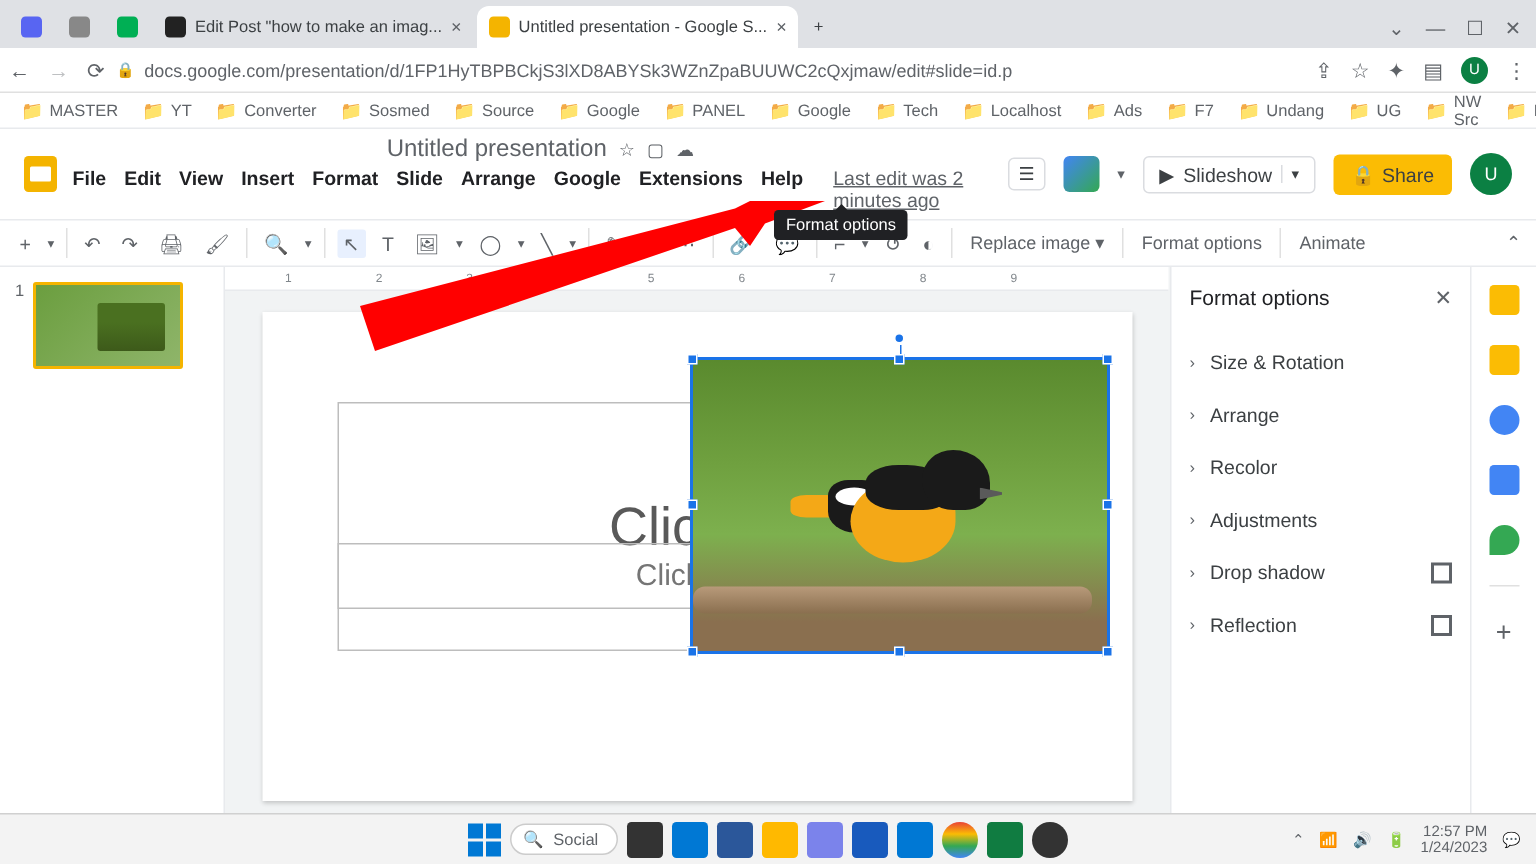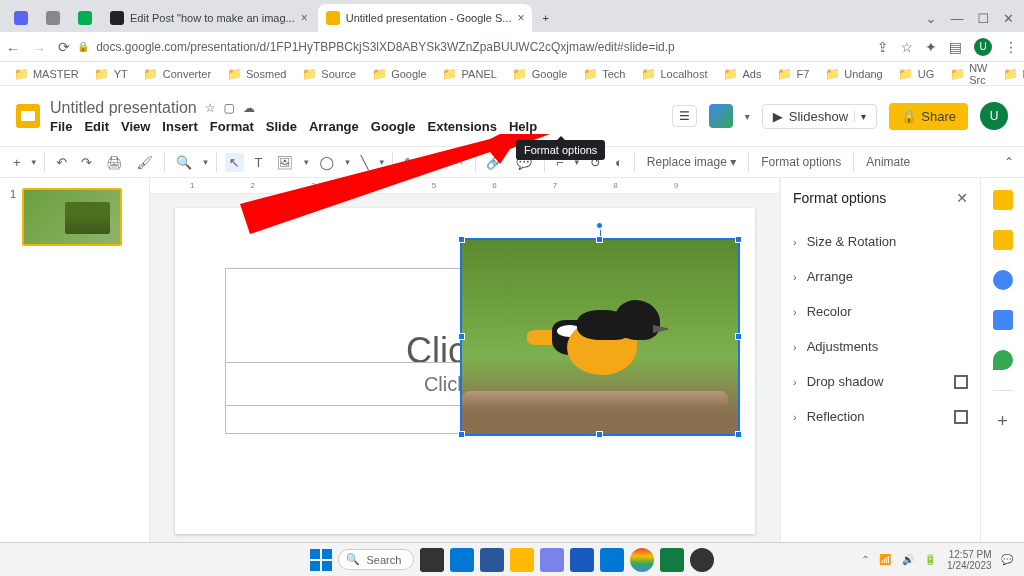--- a/index.html
+++ b/index.html
@@ -21,21 +21,21 @@
   .bookmark-bar { height: 24px; background:#fff; display:flex; align-items:center; padding: 0 8px; gap:4px; border-bottom:1px solid #e8eaed; }
   .bookmark { display:flex; align-items:center; gap:4px; padding:2px 6px; font-size:11px; color:#5f6368;}
   .bookmark .bfolder { color:#f6bf42; font-size:12px;}
 
   
   .app-header { height: 60px; display:flex; align-items:center; padding: 0 16px; justify-content:space-between; }
   .app-left { display:flex; align-items:center; gap:10px; }
   .slides-logo { width:24px; height:24px; background:#f4b400; border-radius:3px; display:flex; align-items:center; justify-content:center;}
   .slides-logo::after{ content:""; width:14px; height:10px; background:#fff; border-radius:1px;}
   .doc-title-block { display:flex; flex-direction:column; }
-  .doc-title-row { display:flex; align-items:center; gap:8px; color:#5f6368; }
+  .doc-title-row { display:flex; align-items:center; gap:8px; color:#5f6368;justify-content:center; }
   .doc-title { font-size:16px; color:#5f6368;}
   .menu-row { display:flex; gap:12px; font-size:13px; color:#202124; margin-top:2px;}
   .menu-row span.menu-item { cursor:pointer;font-weight:bold;}
   .menu-row .last-edit { color:#5f6368; text-decoration:underline; margin-left:8px;}
   .app-right { display:flex; align-items:center; gap:12px;}
   .meet-icon { width:24px; height:24px; border-radius:4px; background:linear-gradient(135deg,#4285f4,#34a853);}
   .slideshow-btn { border:1px solid #dadce0; border-radius:4px; padding:4px 10px; display:flex; align-items:center; gap:6px; font-size:13px;}
   .share-btn { background:#fbbc04; color:#3c4043; border-radius:4px; padding:6px 12px; font-size:13px; font-weight:500; display:flex; align-items:center; gap:4px;}
   .avatar-big { width:28px; height:28px; border-radius:50%; background:#0b8043; color:#fff; display:flex; align-items:center; justify-content:center;}
 
@@ -244,20 +244,21 @@
         <span class="menu-item">File</span>
         <span class="menu-item">Edit</span>
         <span class="menu-item">View</span>
         <span class="menu-item">Insert</span>
         <span class="menu-item">Format</span>
         <span class="menu-item">Slide</span>
         <span class="menu-item">Arrange</span>
         <span class="menu-item">Google</span>
         <span class="menu-item">Extensions</span>
         <span class="menu-item">Help</span>
+        <span class="last-edit">Last edit was 2 minutes ago</span>
       </div>
     </div>
   </div>
   <div class="app-right">
     <span style="border:1px solid #dadce0; border-radius:4px; padding:3px 6px;">☰</span>
     <div class="meet-icon"></div>
     <span style="font-size:10px; color:#5f6368">▾</span>
     <div class="slideshow-btn">
       <span>▶</span>
       <span>Slideshow</span>
@@ -425,21 +426,21 @@
 <div class="taskbar">
   <div class="center-icons">
     <div class="start">
         <span></span>
         <span></span>
         <span></span>
         <span></span>
       </div>
     <div class="search">
         <span>🔍</span>
-        <span>Search</span>
+        <span>Social</span>
       </div>
     <div class="tb-app" style="background:#333"></div>
     <div class="tb-app" style="background:#0078d4"></div>
     <div class="tb-app" style="background:#2b579a"></div>
     <div class="tb-app" style="background:#ffb900"></div>
     <div class="tb-app" style="background:#7b83eb"></div>
     <div class="tb-app" style="background:#185abd"></div>
     <div class="tb-app" style="background:#0078d4"></div>
     <div class="tb-app" style="background:linear-gradient(#ea4335,#fbbc04,#34a853,#4285f4); border-radius:50%"></div>
     <div class="tb-app" style="background:#107c41"></div>

